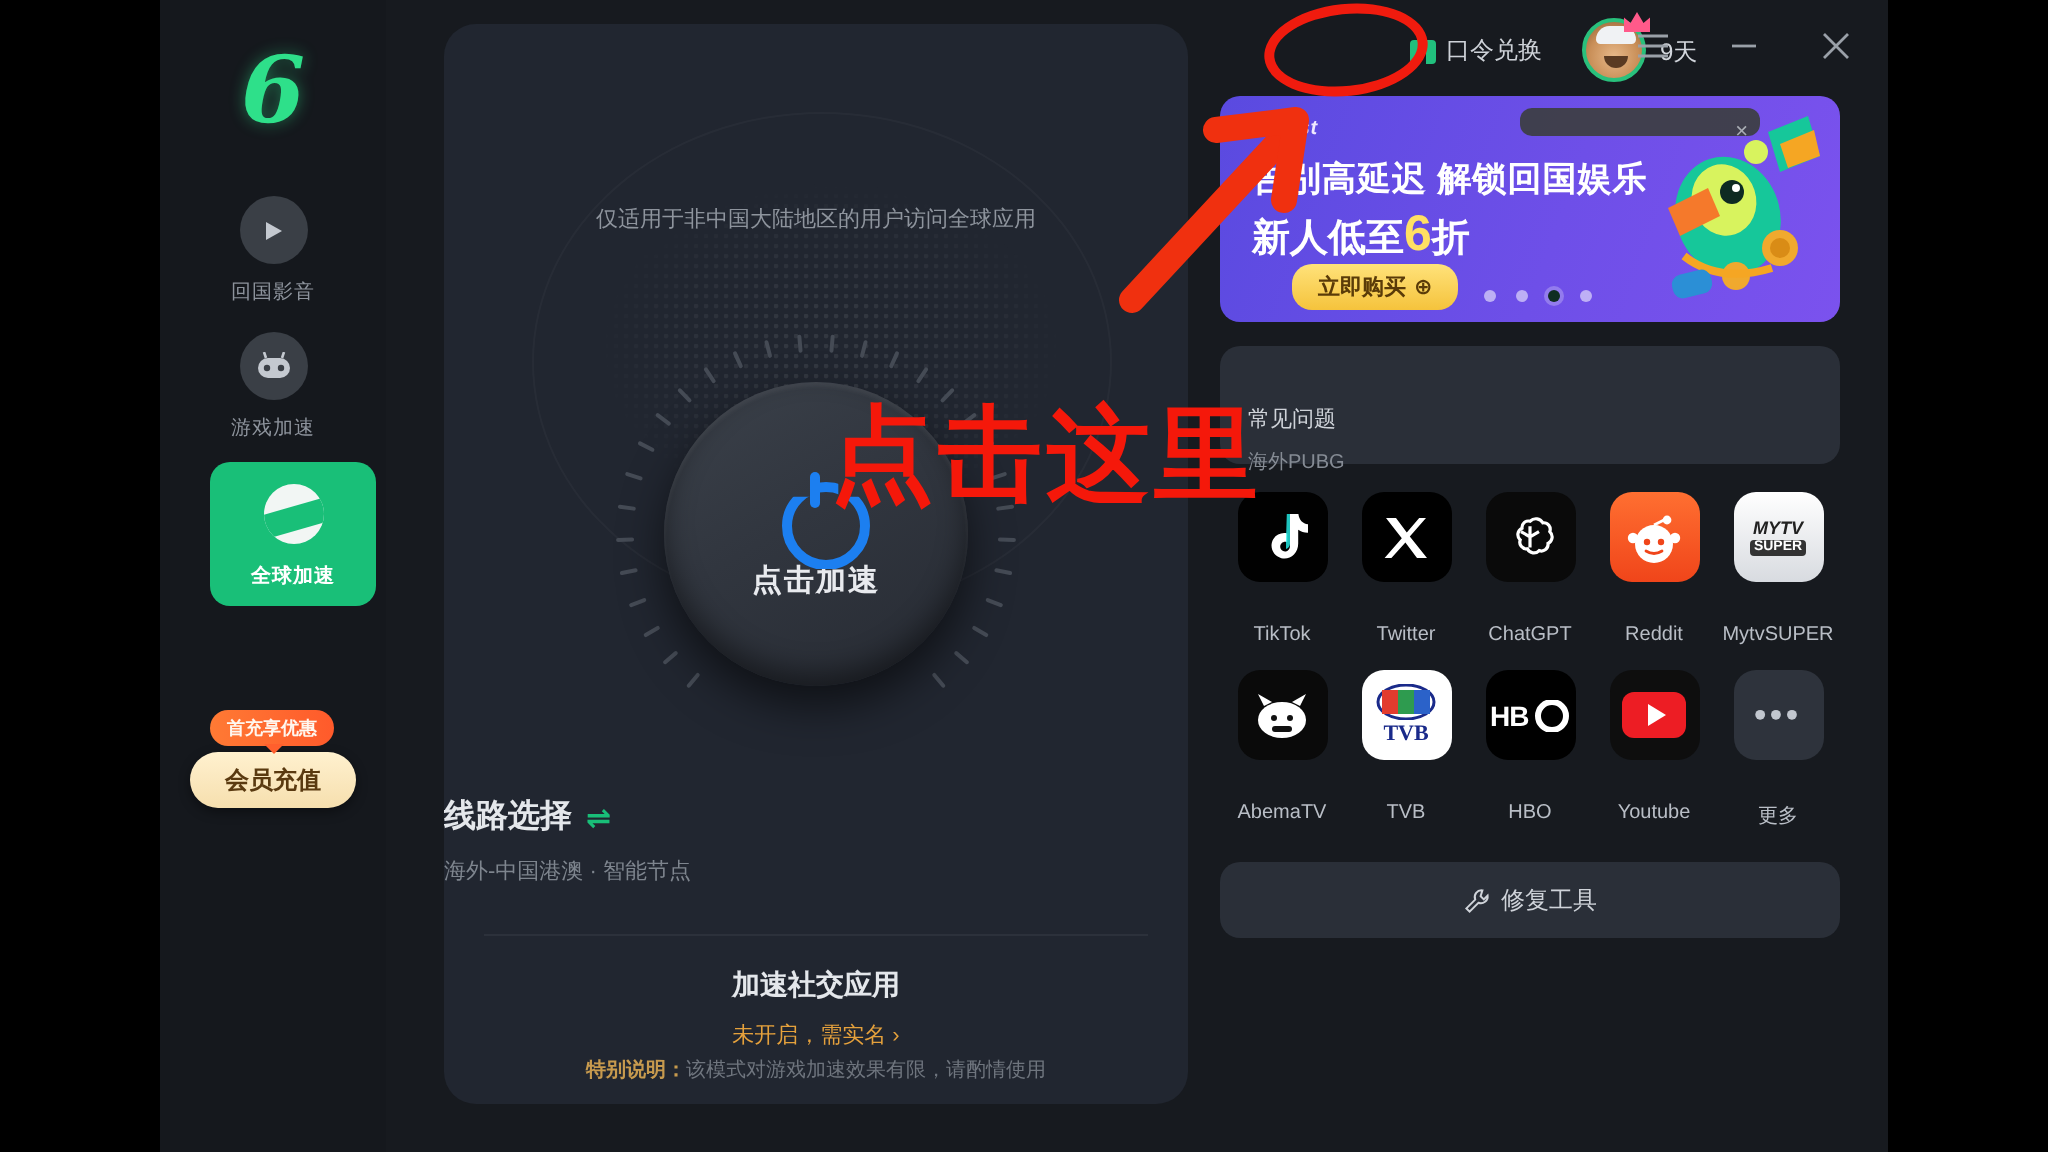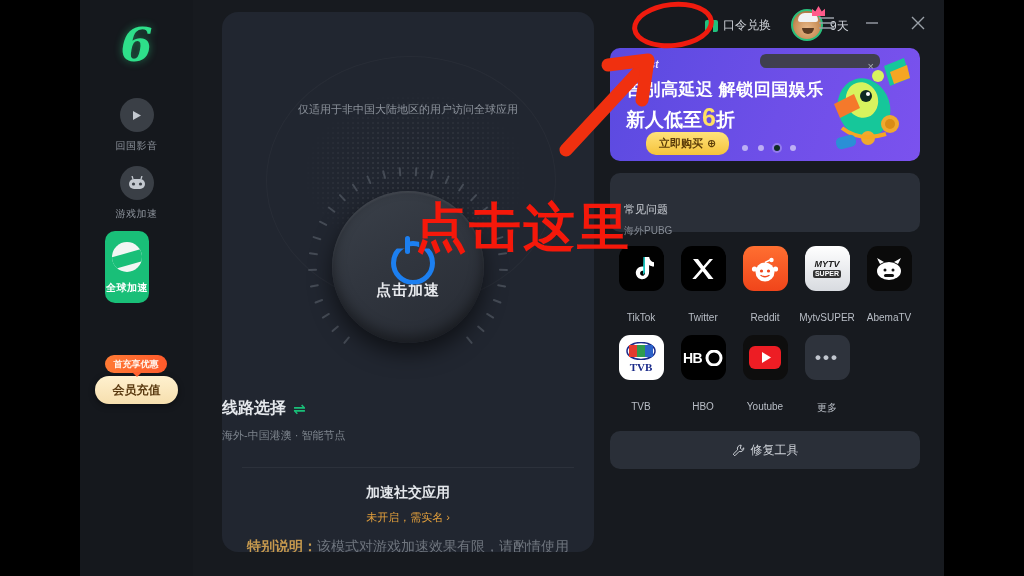--- a/index.html
+++ b/index.html
@@ -45,21 +45,21 @@
     border-radius: 50%;
     background: #3a3f46;
     display: flex; align-items: center; justify-content: center;
     color: #8d939c;
   }
   .nav-label { font-size: 10px; color: #8d939c; letter-spacing: .5px; }
   .nav-item.active {
     background: #19bf78;
     border-radius: 10px;
     padding: 9px 0 8px;
-    width: 44px; left: 25px;
+    width: 83px; left: 25px;
   }
   .nav-item.active .nav-icon { background: transparent; }
   .nav-item.active .nav-label { color: #fff; font-weight: 700; }
   .globe {
     width: 30px; height: 30px; border-radius: 50%;
     background: #f2f6f4;
     position: relative; overflow: hidden;
   }
   .globe:before {
     content: ""; position: absolute;
@@ -239,21 +239,21 @@
     position: absolute; left: 20px; top: 455px; width: 332px; height: 1px;
     background: #2c313b;
   }
   .social {
     position: absolute; top: 472px; left: 0; width: 372px; text-align: center;
   }
   .social-title { font-size: 14px; color: #e4e7eb; font-weight: 700; }
   .social-sub {
     margin-top: 8px; font-size: 11px; color: #e5a13c; cursor: pointer;
   }
-  .social-note { margin-top: 13px; font-size: 14px; color: #6f757e; font-family: Liberation Mono, monospace; }
+  .social-note { margin-top: 3px; font-size: 10px; color: #6f757e; font-family: Liberation Mono, monospace; }
   .social-note b { color: #c79a4e; font-weight: 700; }
   
   .right-col { position: absolute; left: 530px; top: 48px; width: 310px; }
   .banner {
     position: relative;
     width: 310px; height: 113px;
     border-radius: 10px;
     background: linear-gradient(110deg,#5a4ae0 0%, #6e4fe8 55%, #7b52ee 100%);
     overflow: hidden;
   }
@@ -604,20 +604,31 @@
           </div>
           <div class="app">
             <div class="app-icon ic-twitter">
               <svg width="24" height="24" viewBox="0 0 24 24">
                 <path d="M2 2h5l5.4 7.3L18.6 2H22l-8.1 9.3L22.5 22h-5l-5.8-7.8L4.7 22H1.3l8.6-9.9z" fill="#fff"></path>
               </svg>
             </div>
             <div class="app-label">Twitter</div>
           </div>
           <div class="app">
+            <div class="app-icon ic-chatgpt">
+              <svg width="28" height="28" viewBox="0 0 28 28">
+                <g fill="none" stroke="#fff" stroke-width="1.6">
+                  <path d="M14 5.6c2.2-2 5.1-1.4 6.4.8 2.6-.3 4.3 2.1 3.5 4.4 1.9 1.8 1.4 4.8-.9 5.9.3 2.6-2.1 4.4-4.4 3.6-1.8 1.9-4.8 1.4-5.9-.9-2.6.3-4.4-2.1-3.6-4.4-1.9-1.8-1.4-4.8.9-5.9-.2-2.3 1.7-4 4-3.5z"></path>
+                  <path d="M9.5 10.8l4.5 2.6 4.5-2.6M14 13.4v5.3M14 13.4V8.1"></path>
+                </g>
+              </svg>
+            </div>
+            <div class="app-label">ChatGPT</div>
+          </div>
+          <div class="app">
             <div class="app-icon ic-reddit">
               <svg width="30" height="28" viewBox="0 0 30 28">
                 <circle cx="15" cy="17" r="9.5" fill="#fff"></circle>
                 <circle cx="11.5" cy="16" r="1.6" fill="#f0451a"></circle>
                 <circle cx="18.5" cy="16" r="1.6" fill="#f0451a"></circle>
                 <path d="M11 20.5q4 2.5 8 0" stroke="#f0451a" stroke-width="1.4" fill="none" stroke-linecap="round"></path>
                 <circle cx="21.5" cy="5" r="2.2" fill="#fff"></circle>
                 <path d="M15 7.5 L20 5" stroke="#fff" stroke-width="1.4"></path>
                 <circle cx="4.5" cy="14" r="2.6" fill="#fff"></circle>
                 <circle cx="25.5" cy="14" r="2.6" fill="#fff"></circle>

